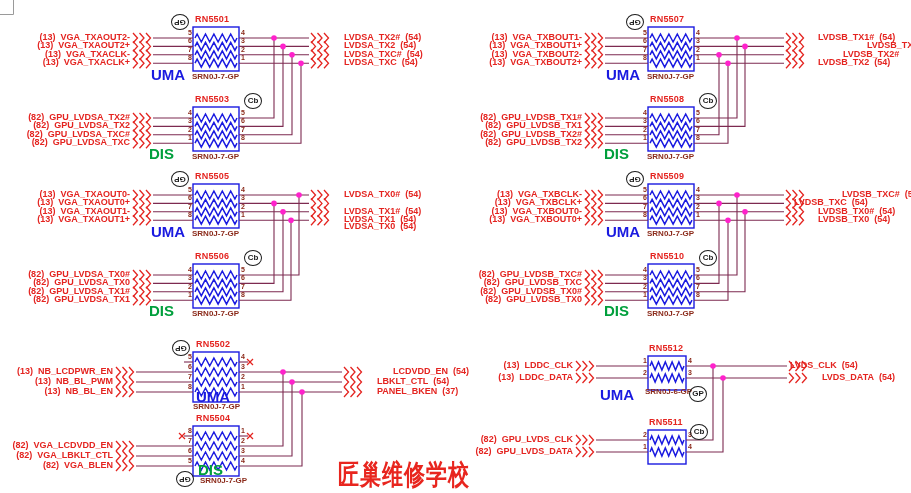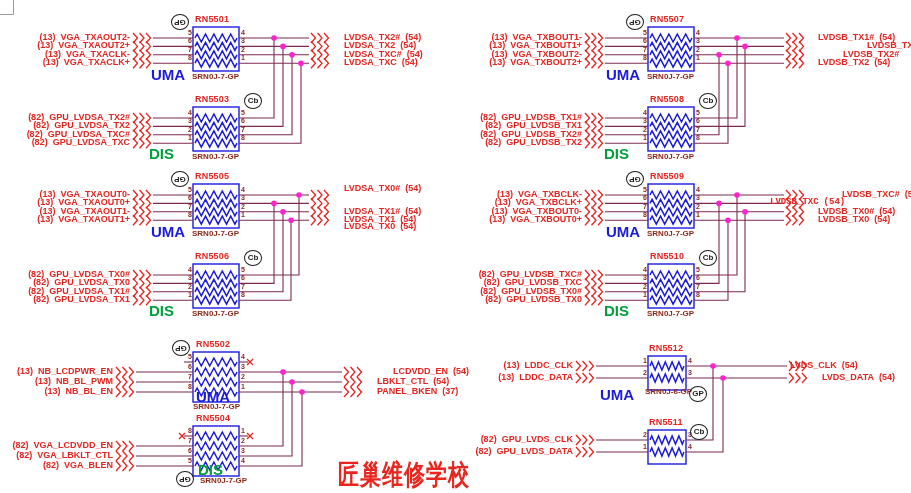--- a/index.html
+++ b/index.html
@@ -680,21 +680,21 @@
       <div class="t pin" style="right: 719px; top: 282.8px;">2</div>
       <div class="t pin" style="right: 719px; top: 291.2px;">1</div>
       <div class="t pin" style="left: 241px; top: 266px;">5</div>
       <div class="t pin" style="left: 241px; top: 274.4px;">6</div>
       <div class="t pin" style="left: 241px; top: 282.8px;">7</div>
       <div class="t pin" style="left: 241px; top: 291.2px;">8</div>
       <div class="t des" style="left: 195px; top: 252px;">RN5506</div>
       <div class="t part" style="left: 192px; top: 310px;">SRN0J-7-GP</div>
       <div class="t mode dis" style="left: 149px; top: 303px;">DIS</div>
       <div class="t mkr" style="left: 244px; top: 250px;">Cb</div>
-      <div class="t lbl" style="left: 344px; top: 184px;">
+      <div class="t lbl" style="left: 344px; top: 190px;">
         <span>LVDSA_TX0#</span>
         <span>(54)</span>
       </div>
       <div class="t lbl" style="left: 344px; top: 198.4px; margin-top: 24px;">
         <span>LVDSA_TX0</span>
         <span>(54)</span>
       </div>
       <div class="t lbl" style="left: 344px; top: 206.8px;">
         <span>LVDSA_TX1#</span>
         <span>(54)</span>
@@ -888,21 +888,21 @@
       <div class="t pin" style="left: 696px; top: 282.8px;">7</div>
       <div class="t pin" style="left: 696px; top: 291.2px;">8</div>
       <div class="t des" style="left: 650px; top: 252px;">RN5510</div>
       <div class="t part" style="left: 647px; top: 310px;">SRN0J-7-GP</div>
       <div class="t mode dis" style="left: 604px; top: 303px;">DIS</div>
       <div class="t mkr" style="left: 699px; top: 250px;">Cb</div>
       <div class="t lbl" style="left: 818px; top: 190px; padding-left: 24px;">
         <span>LVDSB_TXC#</span>
         <span>(54)</span>
       </div>
-      <div class="t lbl" style="left: 770px; top: 198.4px; font-family: Liberation Mono, monospace;">
+      <div class="t lbl" style="left: 794px; top: 198.4px;">
         <span>LVDSB_TXC</span>
         <span>(54)</span>
       </div>
       <div class="t lbl" style="left: 818px; top: 206.8px;">
         <span>LVDSB_TX0#</span>
         <span>(54)</span>
       </div>
       <div class="t lbl" style="left: 818px; top: 215.2px;">
         <span>LVDSB_TX0</span>
         <span>(54)</span>

